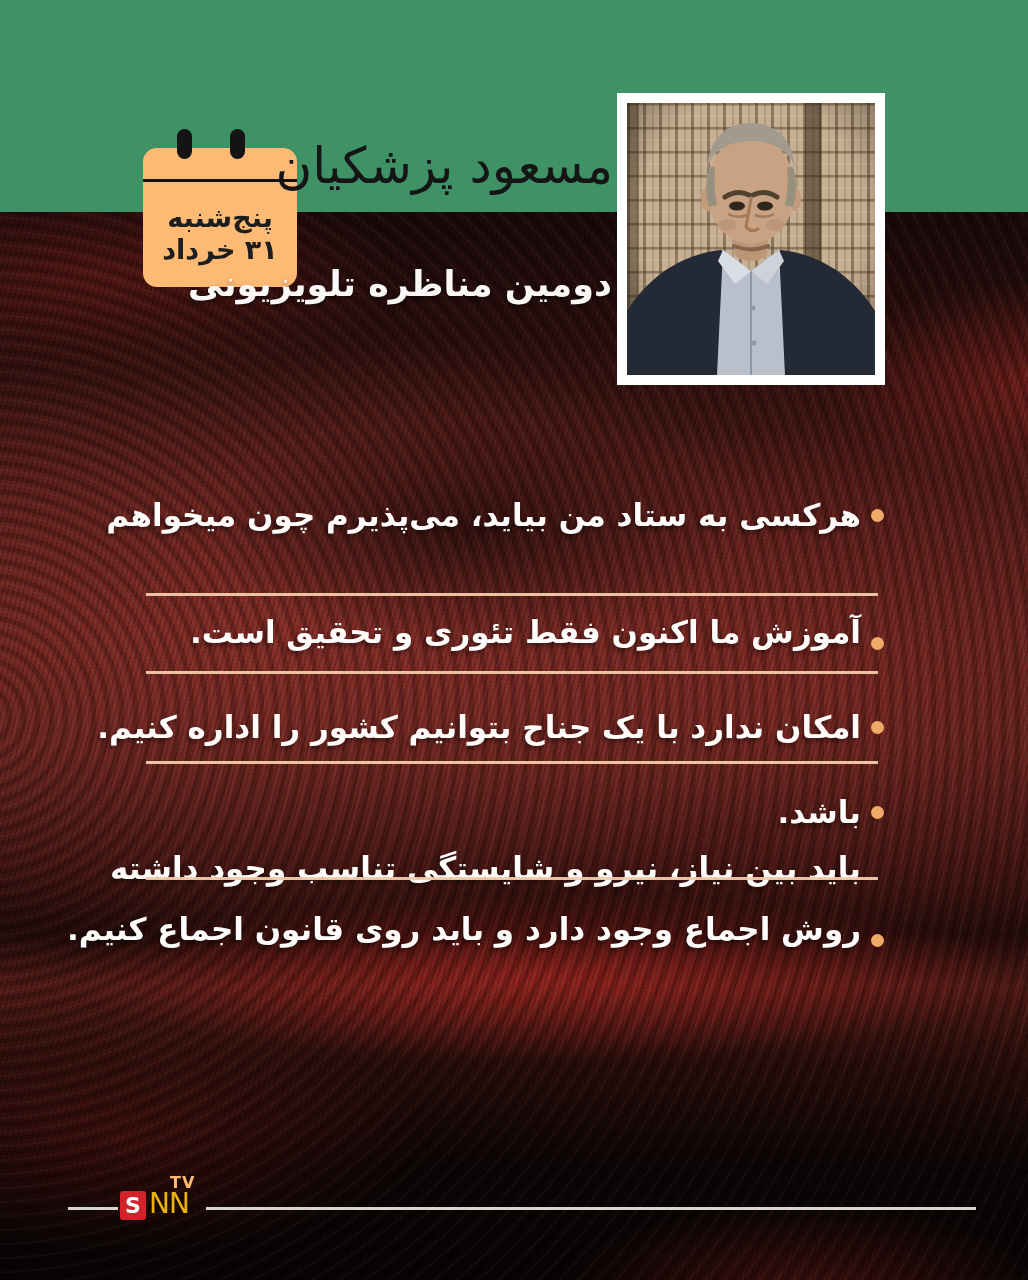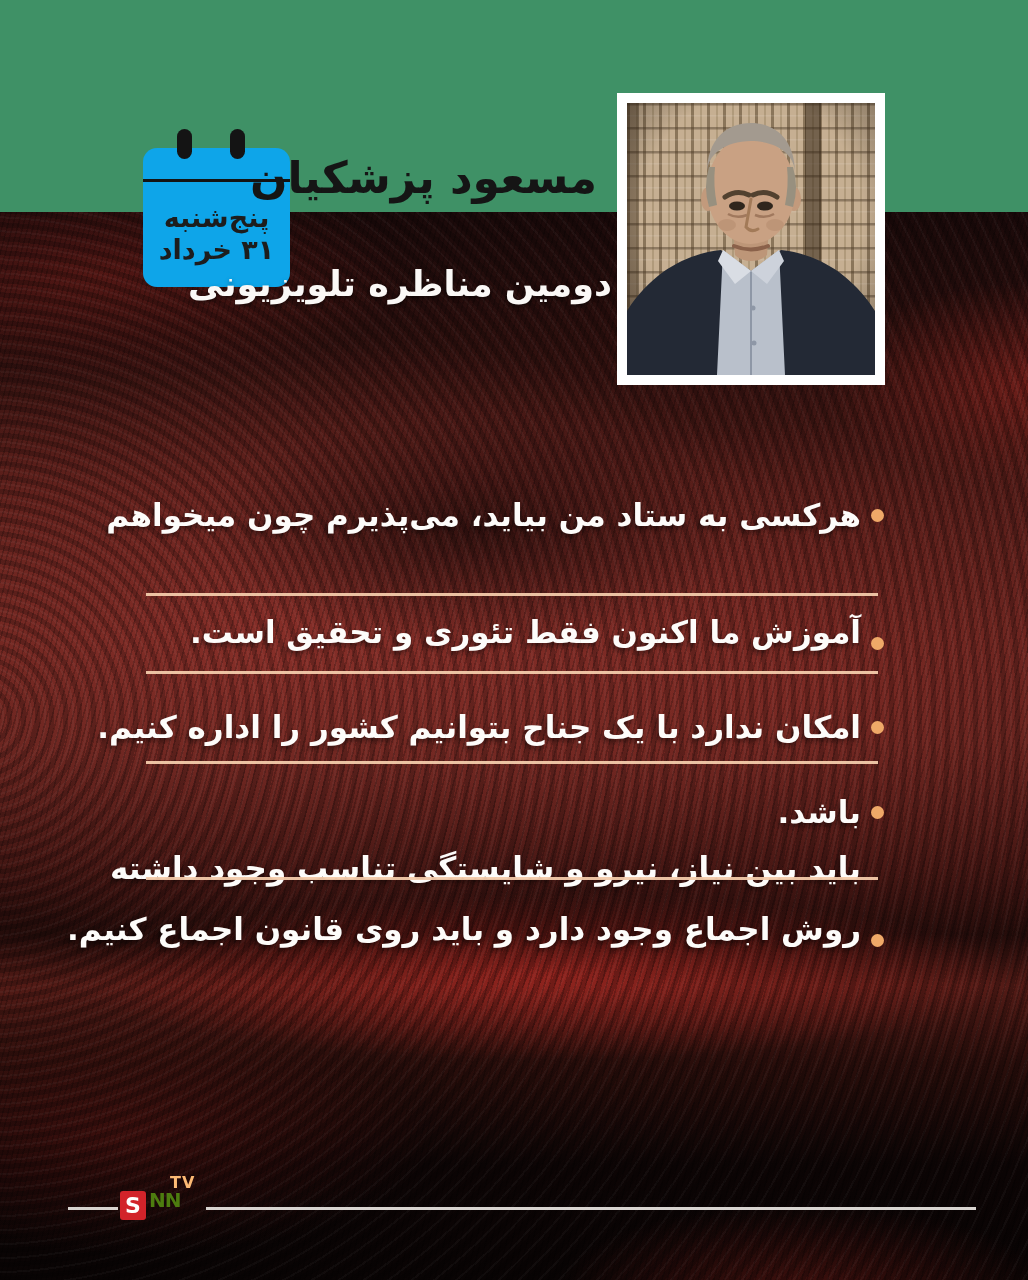--- a/index.html
+++ b/index.html
@@ -27,33 +27,33 @@
       rgba(255,255,255,0.03) 9px 11px, rgba(0,0,0,0) 11px 14px);
   }
   .bg::after{ 
     content:"";position:absolute;inset:0;
     background:repeating-linear-gradient(105deg,
       rgba(0,0,0,0.20) 0 1.5px, rgba(0,0,0,0) 1.5px 5px);
   }
   
   .green-band{position:absolute;left:0;top:0;width:1028px;height:212px;background:#3F9166;z-index:1;}
   .title{
-    position:absolute;z-index:3;top:136px;right:415px;margin:16px;
-    direction:rtl;color:#151515;font-size:44px;font-weight:700;line-height:1.2;white-space:nowrap;
+    position:absolute;z-index:3;top:136px;right:415px;margin:0;
+    direction:rtl;color:#151515;font-size:50px;font-weight:400;line-height:1.2;white-space:nowrap;
   }
   .subtitle{
     position:absolute;z-index:3;top:220px;right:416px;
     direction:rtl;color:#FAF8F6;font-size:35px;font-weight:700;white-space:nowrap;
     text-shadow:0 2px 4px rgba(0,0,0,0.5);
     margin-top:44px;
   }
   
   .cal-card{
     position:absolute;z-index:2;left:143px;top:148px;width:147px;height:139px;
-    background:#0ea5e9;border-radius:14px;
+    background:#fdba74;border-radius:14px;padding-left:7px;
   }
   .cal-rule{position:absolute;left:0;top:31px;width:100%;height:3px;background:#141414;}
   .cal-body{
     position:absolute;left:0;top:34px;width:100%;height:103px;
     display:flex;flex-direction:column;align-items:center;justify-content:center;gap:2px;
     direction:rtl;color:#1d1d1d;
   }
   .cal-weekday{font-size:27px;font-weight:600;line-height:1.1;white-space:nowrap;}
   .cal-date{font-size:27px;font-weight:600;line-height:1.1;white-space:nowrap;text-align:center;}
   .peg{position:absolute;z-index:3;top:129px;width:15px;height:30px;border-radius:8px;background:#141414;}
@@ -86,21 +86,21 @@
     position:absolute;z-index:3;left:170px;top:1173px;
     color:#fdba74;font-size:16px;font-weight:800;letter-spacing:1px;
   }
   .logo-sbox{
     position:absolute;z-index:3;left:120px;top:1191px;width:26px;height:29px;
     background:#D2232A;border-radius:3px;display:flex;align-items:center;justify-content:center;
     color:#fff;font-size:22px;font-weight:800;
   }
   .logo-nn{
     position:absolute;z-index:3;left:149px;top:1189px;
-    color:#4d7c0f;font-size:20px;font-weight:700;letter-spacing:-1px;line-height:1.1;
+    color:#eab308;font-size:28px;font-weight:400;letter-spacing:-1px;line-height:1.1;
   }
 </style>
 </head>
 <body>
 
 <div class="page">
   <div class="bg"></div>
 
   <div class="green-band"></div>
 

